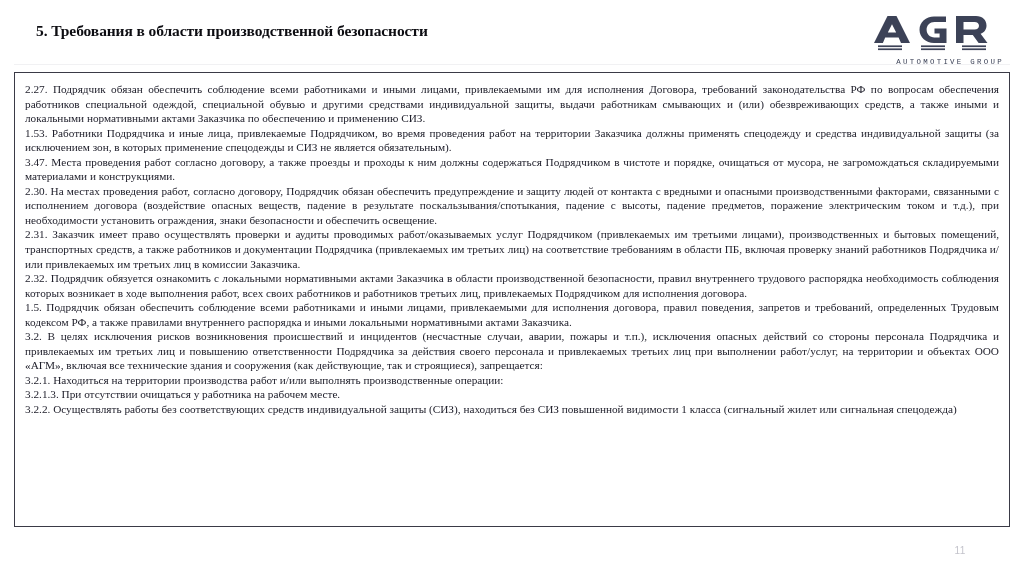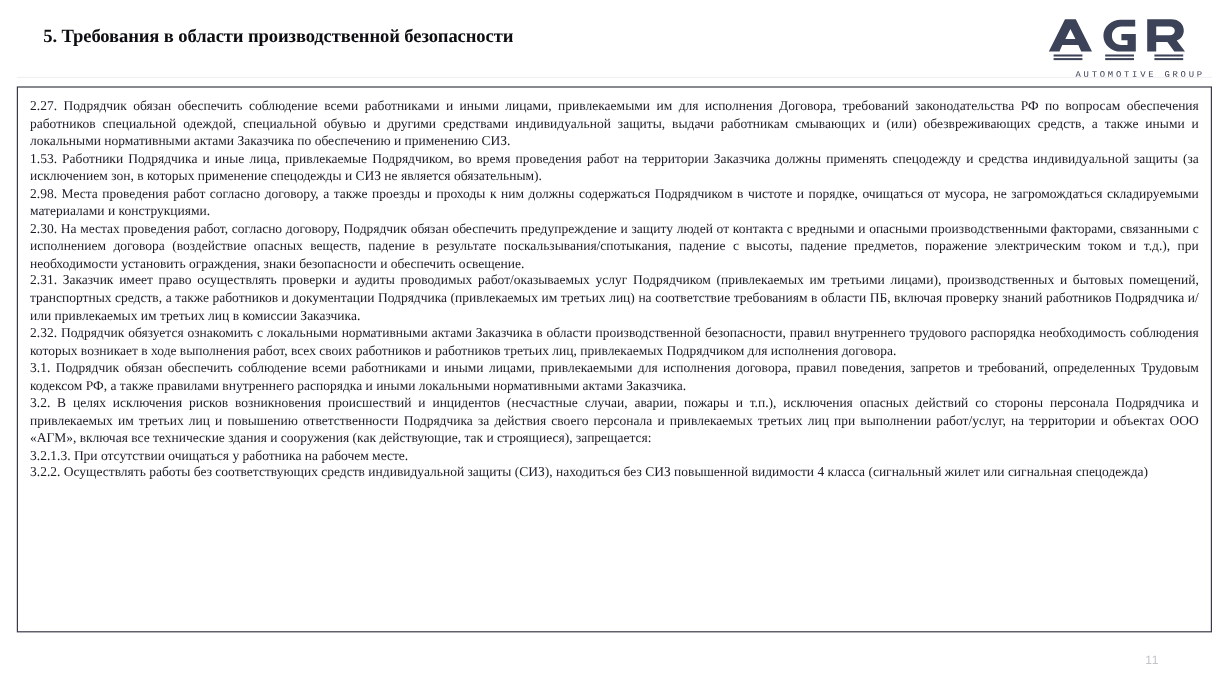--- a/index.html
+++ b/index.html
@@ -160,26 +160,27 @@
       <span class="logo-sub">AUTOMOTIVE GROUP</span>
     </div>
   </div>
 
   <div class="header-rule"></div>
 
   <div class="content-frame">
     <div class="body-text" id="body-text">
         <div class="para">2.27. Подрядчик обязан обеспечить соблюдение всеми работниками и иными лицами, привлекаемыми им для исполнения Договора, требований законодательства РФ по вопросам обеспечения работников специальной одеждой, специальной обувью и другими средствами индивидуальной защиты, выдачи работникам смывающих и (или) обезвреживающих средств, а также иными и локальными нормативными актами Заказчика по обеспечению и применению СИЗ.</div>
         <div class="para">1.53. Работники Подрядчика и иные лица, привлекаемые Подрядчиком, во время проведения работ на территории Заказчика должны применять спецодежду и средства индивидуальной защиты (за исключением зон, в которых применение спецодежды и СИЗ не является обязательным).</div>
-        <div class="para">2.98. Места проведения работ согласно договору, а также проезды и проходы к ним должны содержаться Подрядчиком в чистоте и порядке, очищаться от мусора, не загромождаться складируемыми материалами и конструкциями.</div>
+        <div class="para">3.47. Места проведения работ согласно договору, а также проезды и проходы к ним должны содержаться Подрядчиком в чистоте и порядке, очищаться от мусора, не загромождаться складируемыми материалами и конструкциями.</div>
         <div class="para">2.30. На местах проведения работ, согласно договору, Подрядчик обязан обеспечить предупреждение и защиту людей от контакта с вредными и опасными производственными факторами, связанными с исполнением договора (воздействие опасных веществ, падение в результате поскальзывания/спотыкания, падение с высоты, падение предметов, поражение электрическим током и т.д.), при необходимости установить ограждения, знаки безопасности и обеспечить освещение.</div>
         <div class="para">2.31. Заказчик имеет право осуществлять проверки и аудиты проводимых работ/оказываемых услуг Подрядчиком (привлекаемых им третьими лицами), производственных и бытовых помещений, транспортных средств, а также работников и документации Подрядчика (привлекаемых им третьих лиц) на соответствие требованиям в области ПБ, включая проверку знаний работников Подрядчика и/или привлекаемых им третьих лиц в комиссии Заказчика.</div>
         <div class="para">2.32. Подрядчик обязуется ознакомить с локальными нормативными актами Заказчика в области производственной безопасности, правил внутреннего трудового распорядка необходимость соблюдения которых возникает в ходе выполнения работ, всех своих работников и работников третьих лиц, привлекаемых Подрядчиком для исполнения договора.</div>
-        <div class="para">3.1. Подрядчик обязан обеспечить соблюдение всеми работниками и иными лицами, привлекаемыми для исполнения договора, правил поведения, запретов и требований, определенных Трудовым кодексом РФ, а также правилами внутреннего распорядка и иными локальными нормативными актами Заказчика.</div>
+        <div class="para">1.5. Подрядчик обязан обеспечить соблюдение всеми работниками и иными лицами, привлекаемыми для исполнения договора, правил поведения, запретов и требований, определенных Трудовым кодексом РФ, а также правилами внутреннего распорядка и иными локальными нормативными актами Заказчика.</div>
         <div class="para">3.2. В целях исключения рисков возникновения происшествий и инцидентов (несчастные случаи, аварии, пожары и т.п.), исключения опасных действий со стороны персонала Подрядчика и привлекаемых им третьих лиц и повышению ответственности Подрядчика за действия своего персонала и привлекаемых третьих лиц при выполнении работ/услуг, на территории и объектах ООО «АГМ», включая все технические здания и сооружения (как действующие, так и строящиеся), запрещается:</div>
+        <div class="para no-justify">3.2.1. Находиться на территории производства работ и/или выполнять производственные операции:</div>
         <div class="para no-justify">3.2.1.3. При отсутствии очищаться у работника на рабочем месте.</div>
-        <div class="para">3.2.2. Осуществлять работы без соответствующих средств индивидуальной защиты (СИЗ), находиться без СИЗ повышенной видимости 4 класса (сигнальный жилет или сигнальная спецодежда)</div>
+        <div class="para">3.2.2. Осуществлять работы без соответствующих средств индивидуальной защиты (СИЗ), находиться без СИЗ повышенной видимости 1 класса (сигнальный жилет или сигнальная спецодежда)</div>
       </div>
   </div>
 
   <div class="page-number">11</div>
 
 </div>
 
 </body></html>

